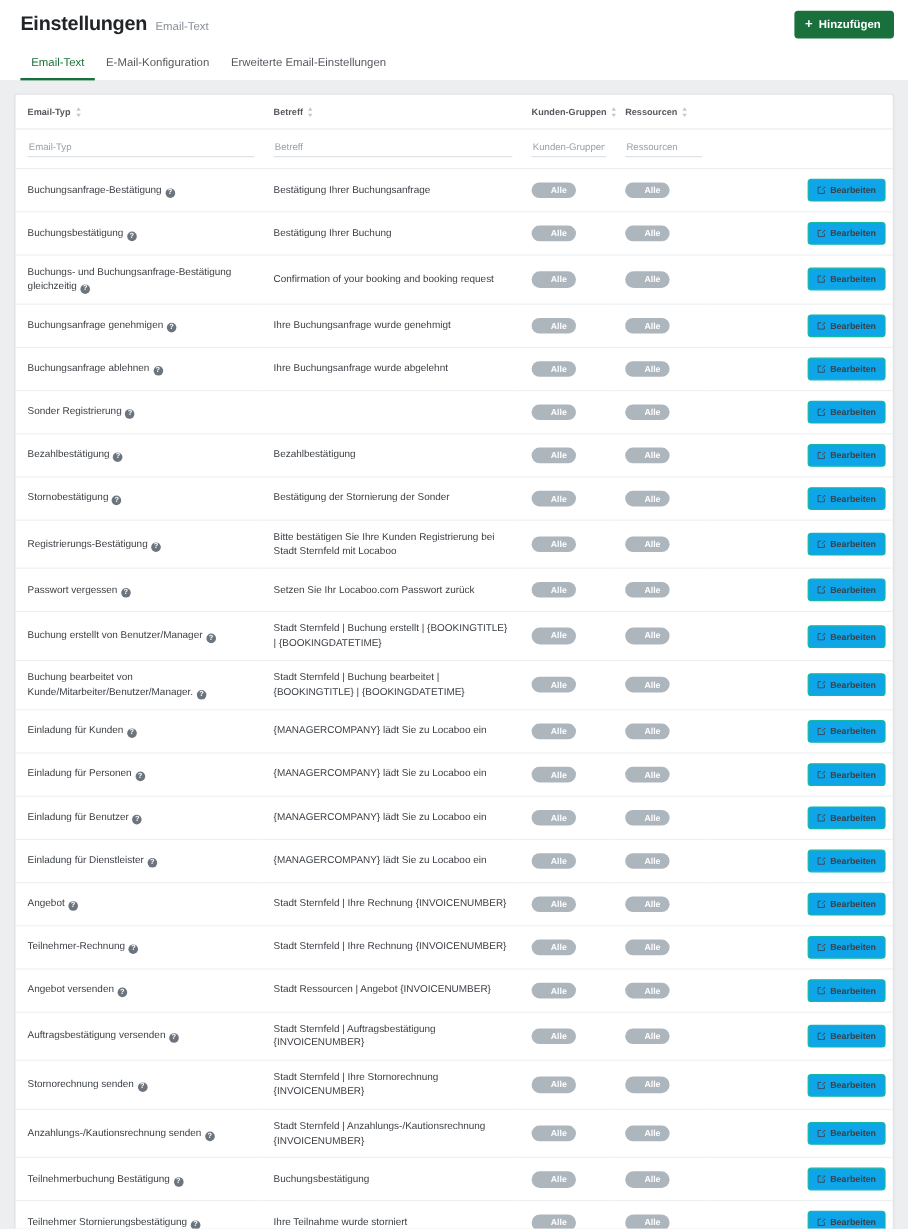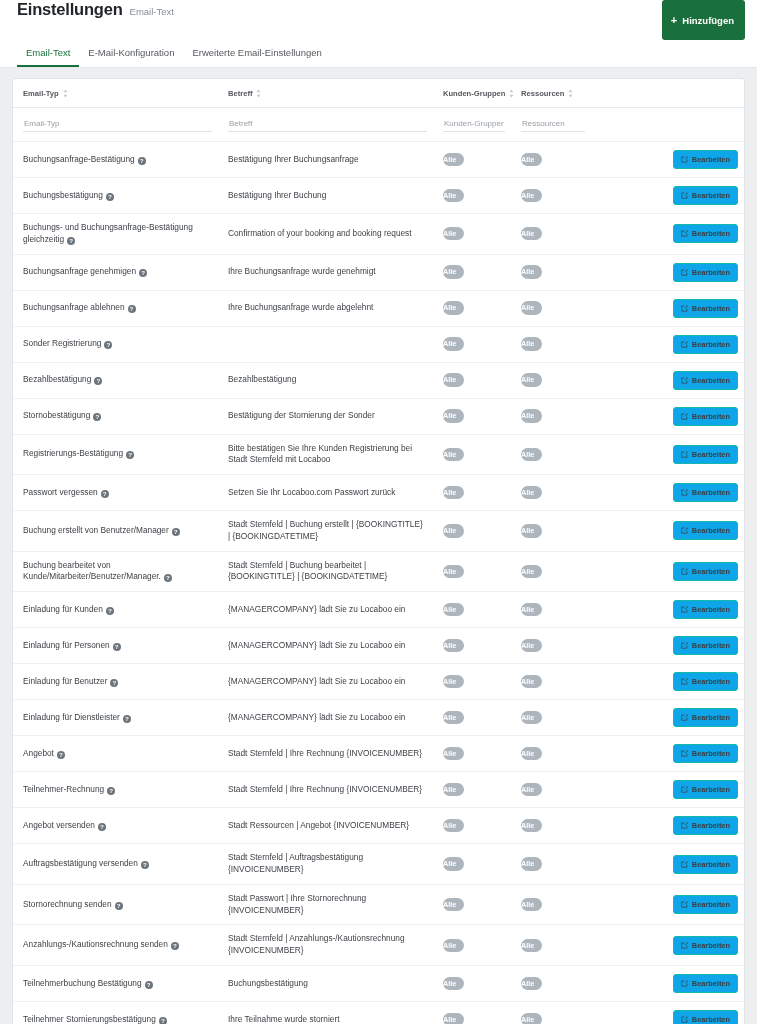--- a/index.html
+++ b/index.html
@@ -16,20 +16,21 @@
     position: relative;
     overflow: hidden;
     background: #eceeef;
   }
 
   
   .topbar {
     background: #ffffff;
     height: 40px;
     display: flex;
+    align-items: center;
     padding: 0 12px 0 17px;
   }
   .title-wrap { display: flex; align-items: baseline; gap: 7px; flex: 1; }
   .page-title {
     font-size: 16.5px;
     font-weight: bold;
     color: #212529;
     letter-spacing: -0.2px;
   }
   .page-subtitle {
@@ -159,21 +160,21 @@
     font-family: "Liberation Sans", sans-serif;
   }
 
   .pill {
     display: inline-block;
     background: #adb5bd;
     color: #fff;
     font-size: 7.3px;
     font-weight: bold;
     border-radius: 9px;
-    padding: 3px 8px 3px 0;
+    padding: 3px 8px 3px 16px;
     line-height: 1;
     text-align: right;
   }
 
   td.act { text-align: right; padding-right: 10px; }
   .btn-edit {
     display: inline-flex;
     align-items: center;
     gap: 4px;
     border: 1px solid #14b8a6;
@@ -603,21 +604,21 @@
                     <path d="M14.5 2.2 L9.2 7.5"></path>
                     <path d="M12.6 1 L15.6 4"></path>
                     <path d="M7.6 2.2H1.6v12h12V8"></path>
                   </svg>
                 </span>
                 <span>Bearbeiten</span>
               </button></td>
           </tr>
           <tr>
             <td class="typ"><span>Stornorechnung senden</span><span class="help-ic">?</span></td>
-            <td class="betr">Stadt Passwort | Ihre Stornorechnung {INVOICENUMBER}</td>
+            <td class="betr">Stadt Sternfeld | Ihre Stornorechnung {INVOICENUMBER}</td>
             <td><span class="pill">Alle</span></td>
             <td><span class="pill">Alle</span></td>
             <td class="act"><button class="btn-edit">
                 <span>
                   <svg width="7" height="7" viewBox="0 0 16 16" fill="none" stroke="#3b3f44" stroke-width="1.6">
                     <path d="M14.5 2.2 L9.2 7.5"></path>
                     <path d="M12.6 1 L15.6 4"></path>
                     <path d="M7.6 2.2H1.6v12h12V8"></path>
                   </svg>
                 </span>

